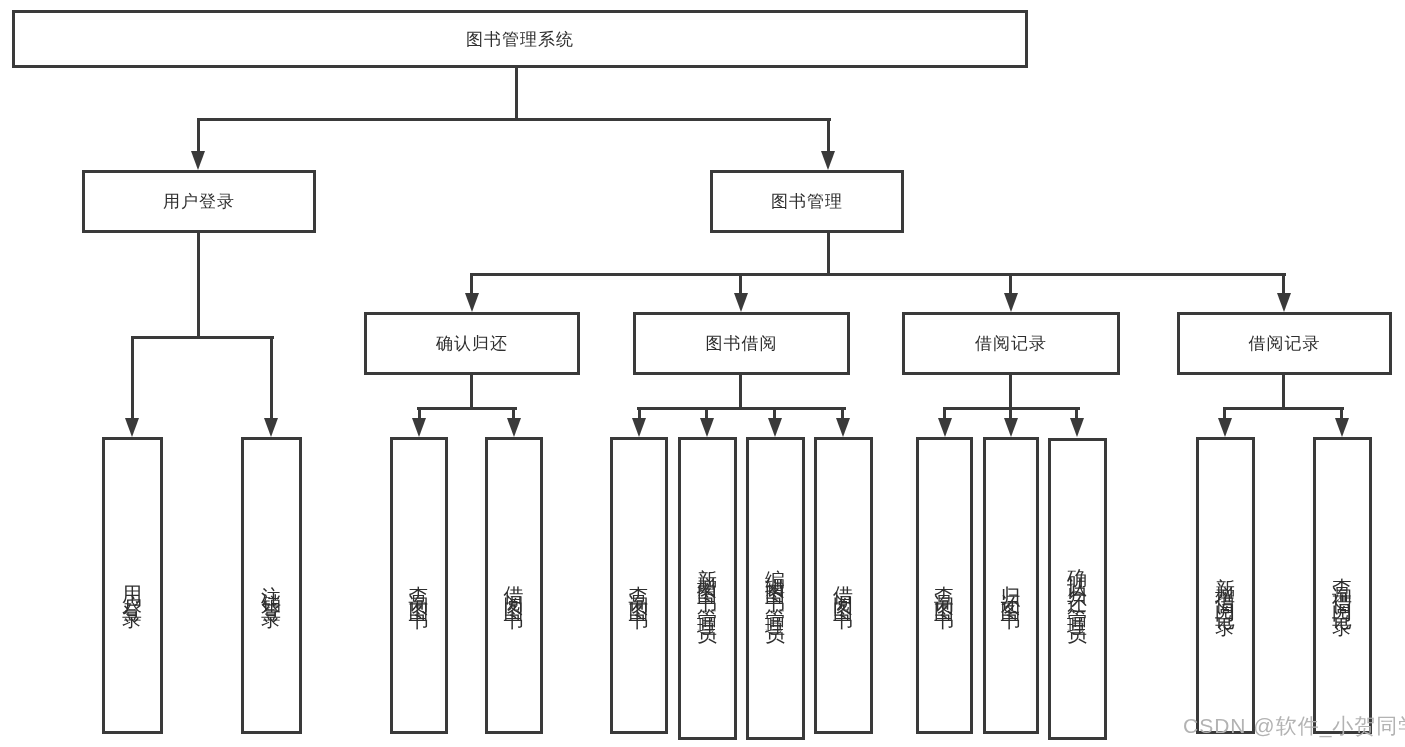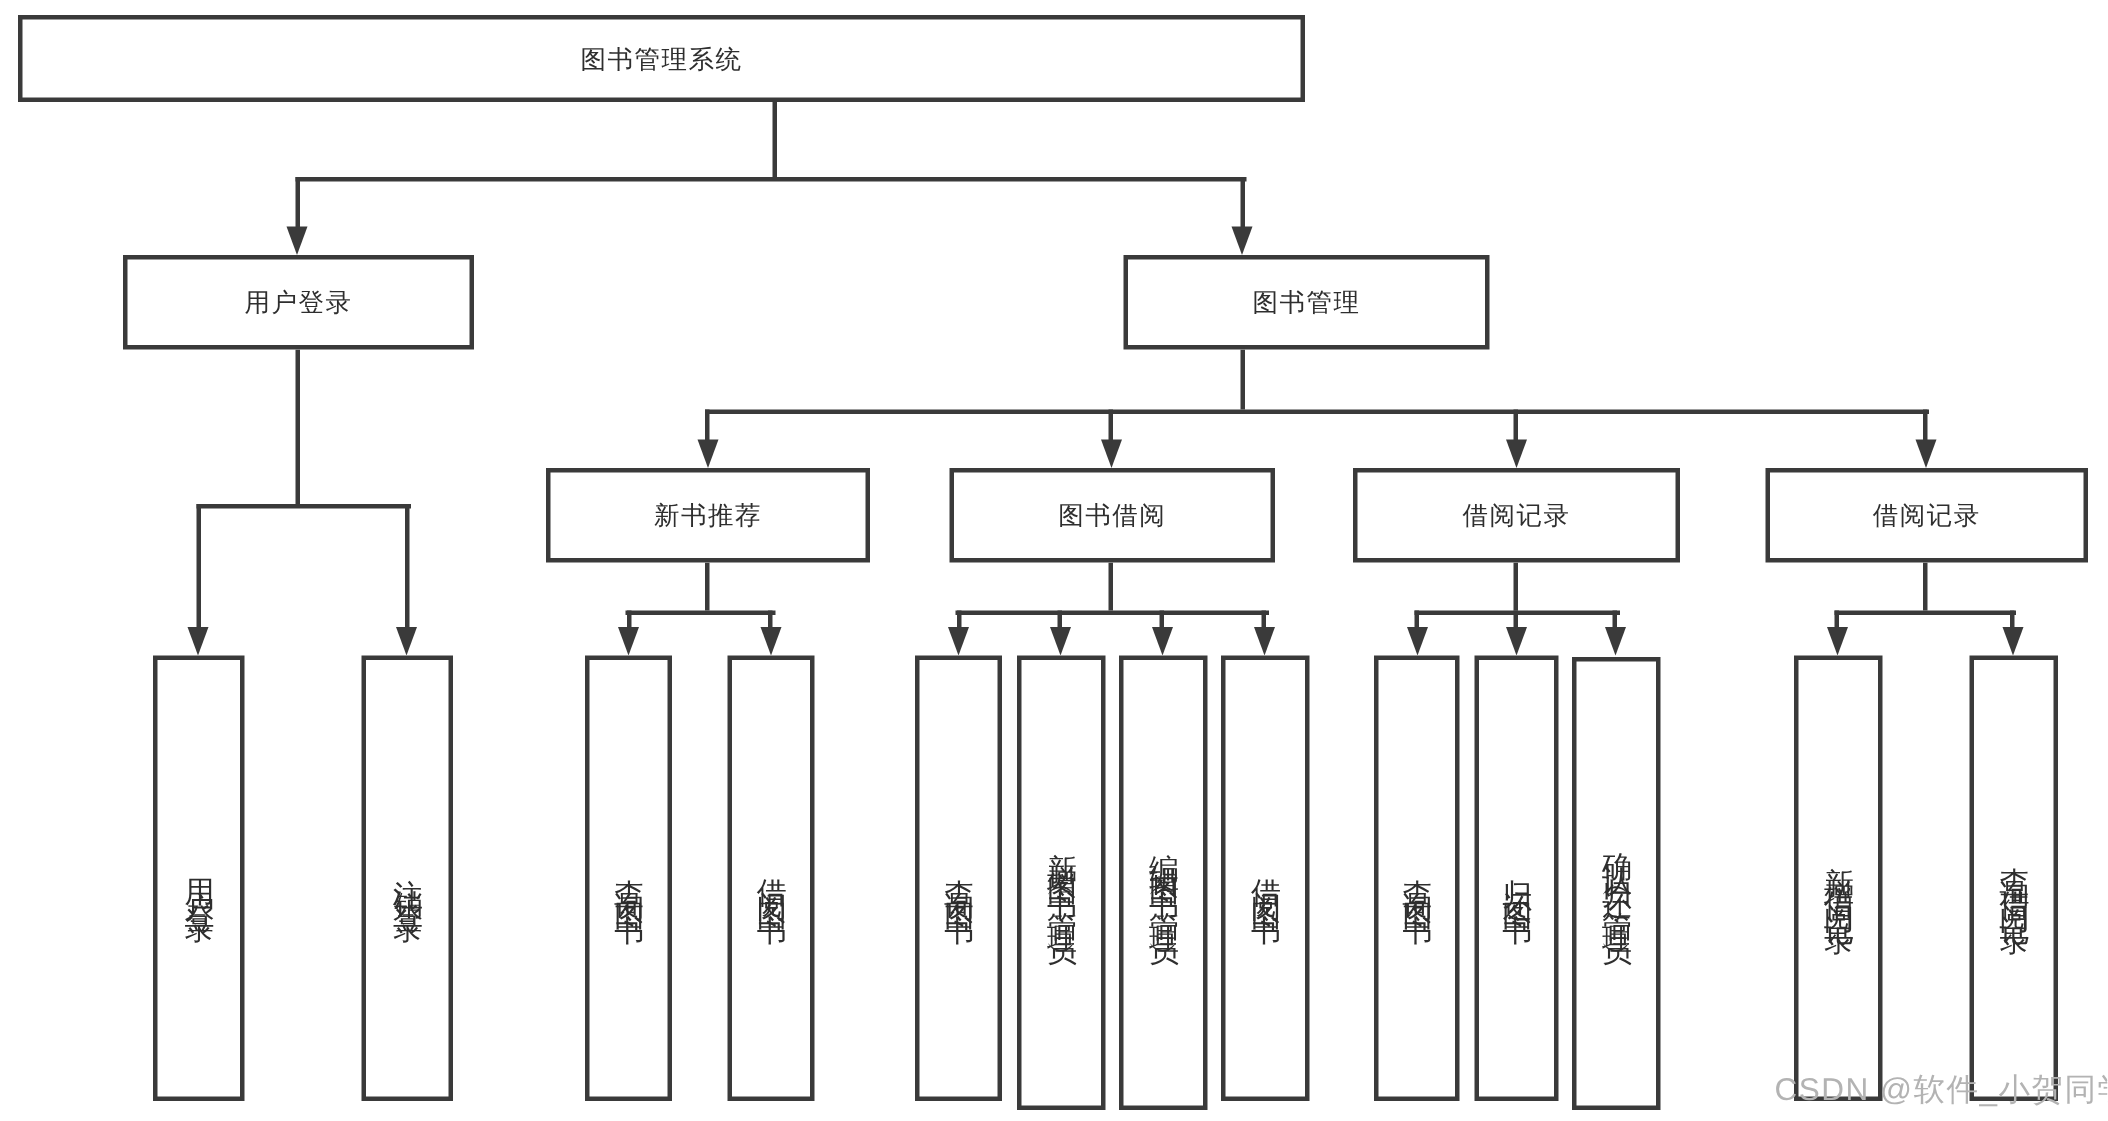--- a/index.html
+++ b/index.html
@@ -88,33 +88,33 @@
   <div class="l" style="left:1075px;top:407px;width:3px;height:13px;"></div>
   <div class="arr" style="left:938px;top:418px;"></div>
   <div class="arr" style="left:1004px;top:418px;"></div>
   <div class="arr" style="left:1070px;top:418px;"></div>
 
   <div class="l" style="left:1223px;top:407px;width:3px;height:13px;"></div>
   <div class="l" style="left:1340px;top:407px;width:3px;height:13px;"></div>
   <div class="arr" style="left:1218px;top:418px;"></div>
   <div class="arr" style="left:1335px;top:418px;"></div>
 
-  <div class="box h" style="left:12px;top:10px;width:858px;height:58px;">
+  <div class="box h" style="left:12px;top:10px;width:1016px;height:58px;">
     <span>图书管理系统</span>
   </div>
 
   <div class="box h" style="left:82px;top:170px;width:234px;height:63px;">
     <span>用户登录</span>
   </div>
-  <div class="box h" style="left:710px;top:170px;width:244px;height:63px;margin-left:39px;">
+  <div class="box h" style="left:710px;top:170px;width:194px;height:63px;">
     <span>图书管理</span>
   </div>
 
   <div class="box h" style="left:364px;top:312px;width:216px;height:63px;">
-    <span>新书推荐</span>
+    <span>确认归还</span>
   </div>
   <div class="box h" style="left:633px;top:312px;width:217px;height:63px;">
     <span>图书借阅</span>
   </div>
   <div class="box h" style="left:902px;top:312px;width:218px;height:63px;">
     <span>借阅记录</span>
   </div>
   <div class="box h" style="left:1177px;top:312px;width:215px;height:63px;">
     <span>借阅记录</span>
   </div>

